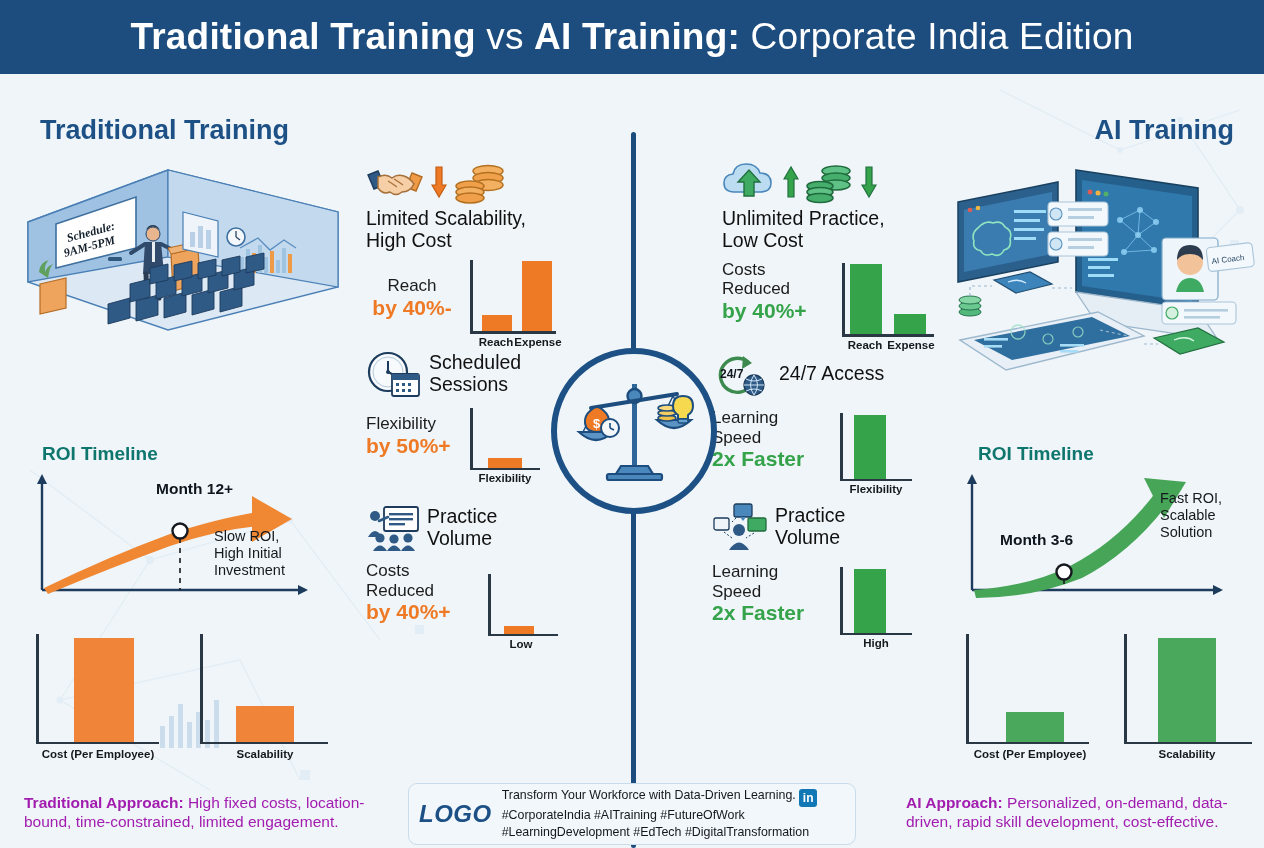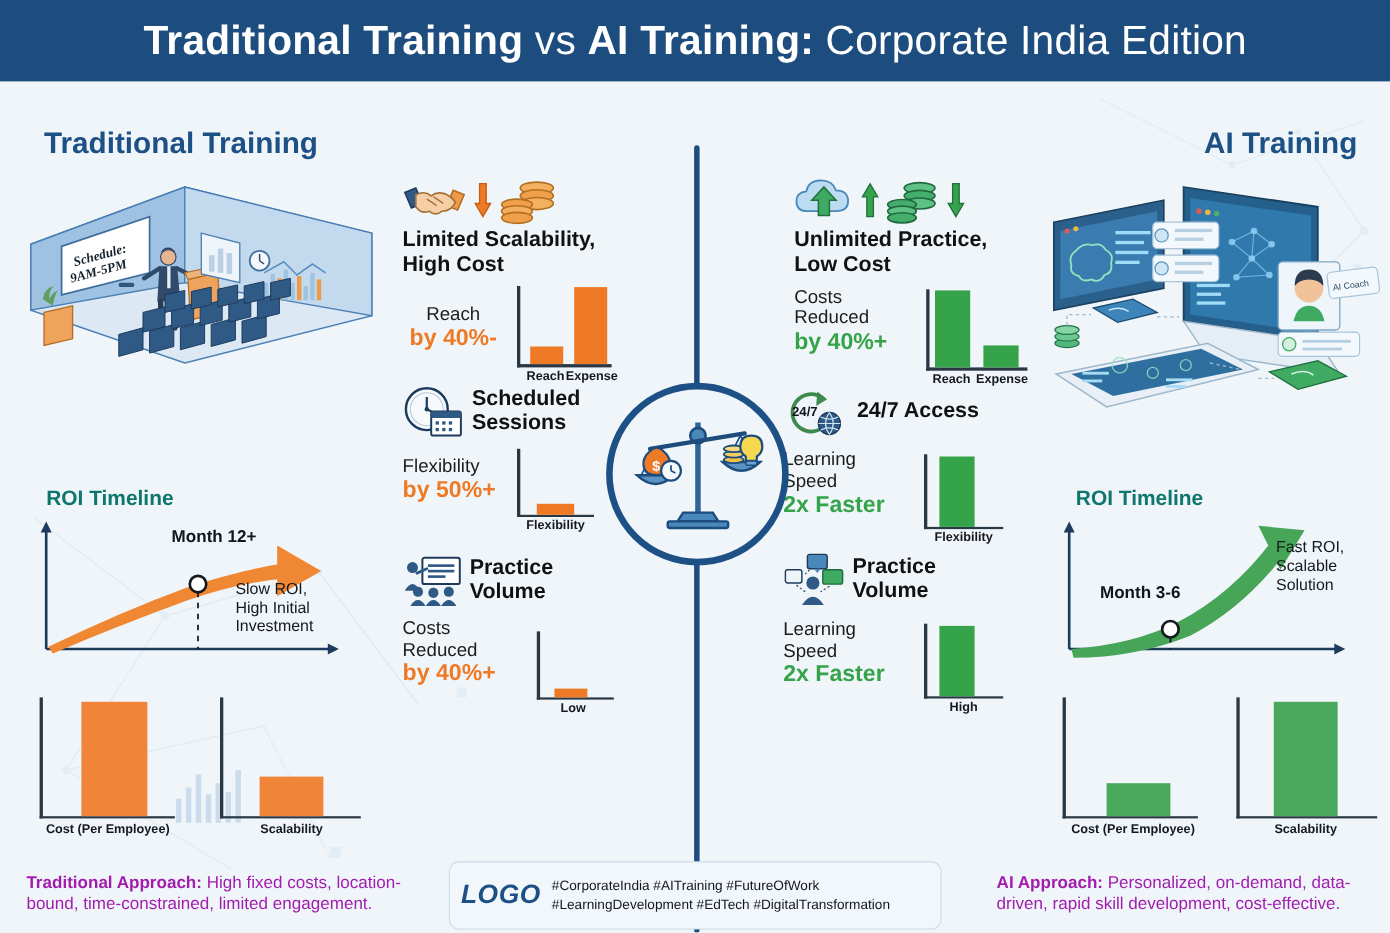--- a/index.html
+++ b/index.html
@@ -56,21 +56,21 @@
   }
   .center-circle {
     position: absolute; left: 551px; top: 348px; width: 166px; height: 166px;
     border-radius: 50%; background: #eff5f9; border: 6px solid #1d5186; z-index: 7;
     display: flex; align-items: center; justify-content: center;
   }
 
   .cmp { position: absolute; z-index: 6; }
   .cmp .icon-row { display: flex; align-items: center; gap: 7px; }
   .cmp h3 {
-    font-size: 19.5px; font-weight: bold; color: #111; line-height: 1.12;
+    font-size: 19.5px; font-weight: normal; color: #111; line-height: 1.12;
   }
   .cmp .metric-label { font-size: 17px; color: #1c1c1c; line-height: 1.15; }
   .cmp .metric-value { font-size: 21px; font-weight: bold; line-height: 1.15; }
   .orange-txt { color: #ef7a26; }
   .green-txt  { color: #35a34a; }
 
   .mini { position: relative; }
   .mini .axis-y { position: absolute; left: 0; top: 0; width: 2.5px; background: #2a3744; }
   .mini .axis-x { position: absolute; left: 0; bottom: 0; height: 2.5px; background: #2a3744; }
   .mini .bar { position: absolute; bottom: 2.5px; }
@@ -648,20 +648,23 @@
     </div>
   </div>
 
   <div class="foot-note" style="left:24px; top:793px; width:362px;">
     <b>Traditional Approach:</b><span> High fixed costs, location-bound, time-constrained, limited engagement.</span>
   </div>
 
   <div class="cta">
     <div class="logo">LOGO</div>
     <div class="lines">
+      <div><span>Transform Your Workforce with Data-Driven Learning.</span>
+        <span class="li-badge">in</span>
+      </div>
       <div>#CorporateIndia #AITraining #FutureOfWork</div>
       <div>#LearningDevelopment #EdTech #DigitalTransformation</div>
     </div>
   </div>
 
   <div class="foot-note" style="left:906px; top:793px; width:348px;">
     <b>AI Approach:</b><span> Personalized, on-demand, data-driven, rapid skill development, cost-effective.</span>
   </div>
 
 </div>

